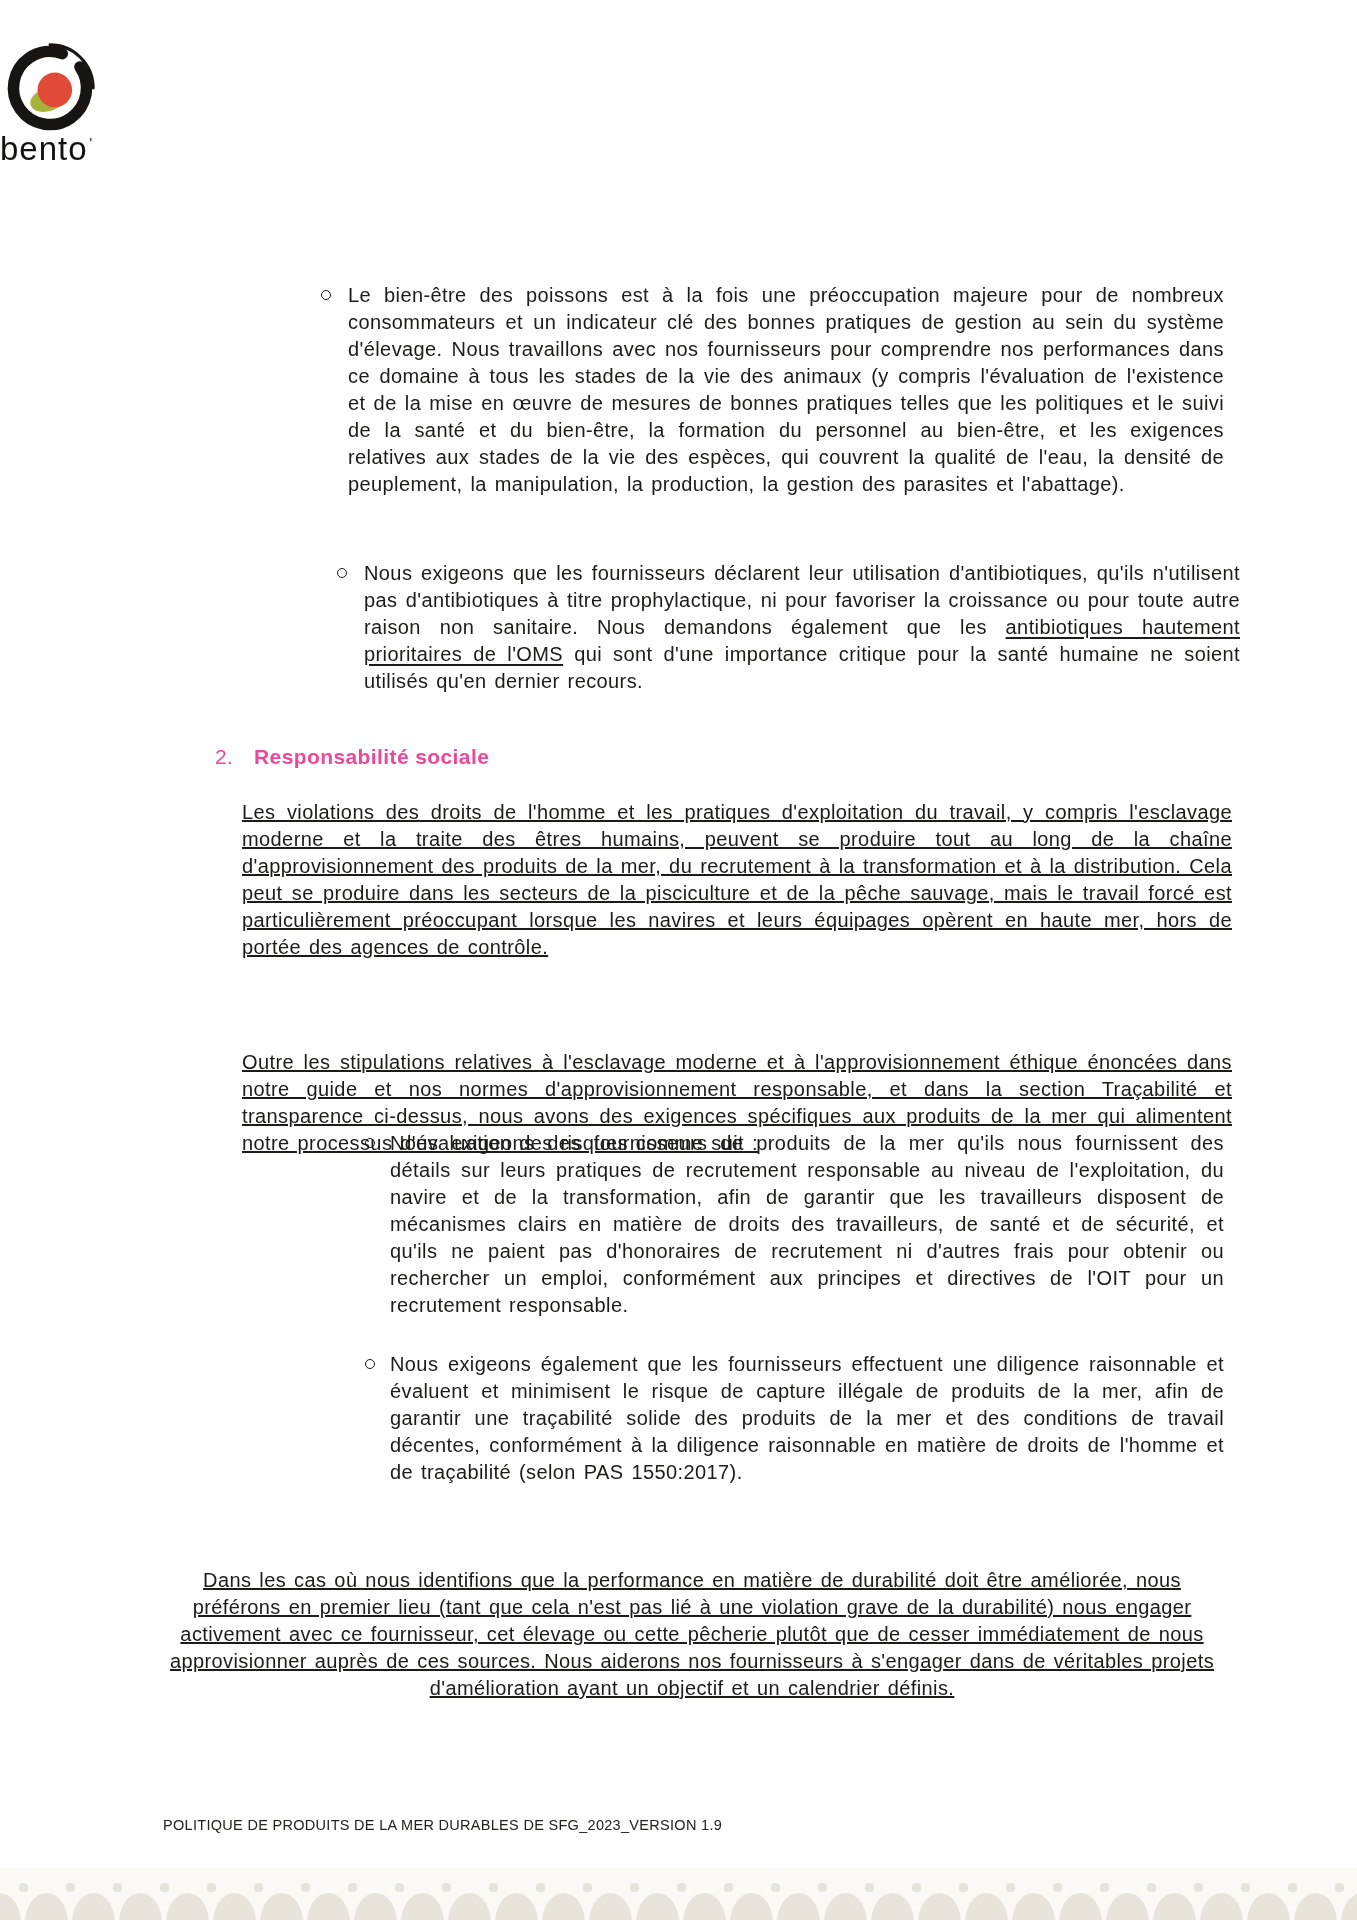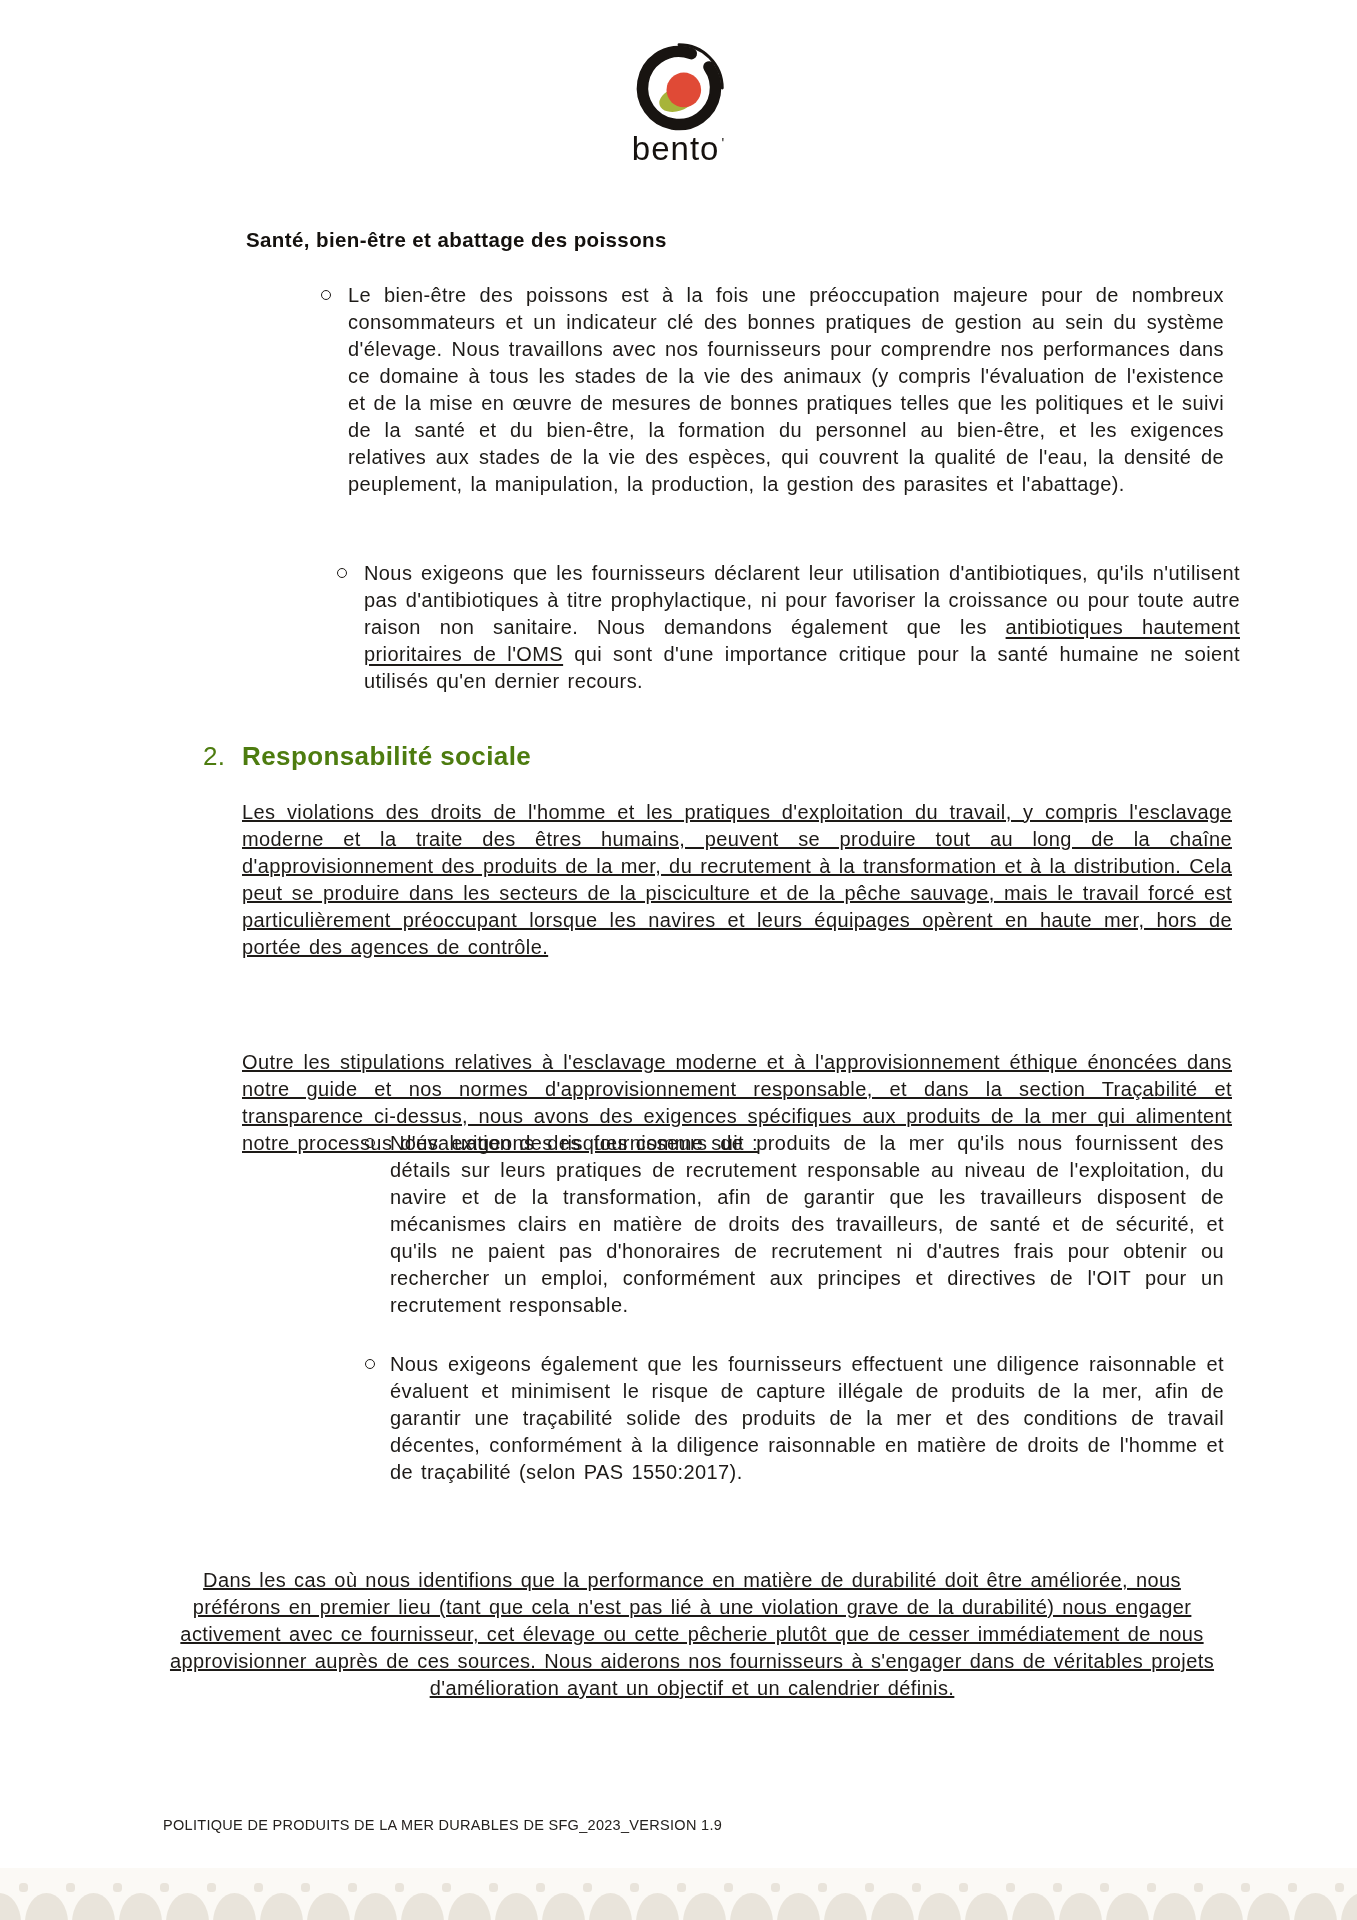--- a/index.html
+++ b/index.html
@@ -4,21 +4,21 @@
 <style>
   html,body{margin:0;padding:0;}
   body{
     width:1357px;height:1920px;background:#ffffff;position:relative;
     font-family:"Liberation Sans",sans-serif;color:#1d1a17;
     -webkit-font-smoothing:antialiased;overflow:hidden;
   }
   .page{position:absolute;inset:0;}
 
   
-  .logo{position:absolute;top:38px;left:0;right:0;display:flex;flex-direction:column;align-items:center;}
+  .logo{position:absolute;top:38px;left:0;right:0;display:flex;flex-direction:column;}
   .logo svg{display:block;}
   .brand{font-size:33px;letter-spacing:1px;color:#15110e;margin-top:-8px;font-weight:400;}
   .brand .tm{font-size:14px;vertical-align:12px;margin-left:2px;}
 
   
   .doc-text{font-size:20px;line-height:27px;letter-spacing:0.4px;word-spacing:2px;}
   .bold{font-weight:700;}
 
   .h-fish{position:absolute;left:246px;top:226px;margin:0;font-size:20.5px;line-height:27px;letter-spacing:0.4px;color:#14110e;}
   .bullet{position:absolute;text-align:justify;}
@@ -29,21 +29,21 @@
   }
   .b1{left:348px;top:282px;width:876px;}
   .b2{left:364px;top:560px;width:876px;}
   .b1 .marker,.b2 .marker{left:-27px;}
   .b3{left:390px;top:1130px;width:834px;}
   .b4{left:390px;top:1351px;width:834px;}
   .b3 .marker,.b4 .marker{left:-25px;}
 
   .oms-link{color:#1d1a17;text-decoration:underline;text-underline-offset:3px;cursor:pointer;}
 
-  .h2row{position:absolute;left:203px;top:743px;font-size:26px;line-height:27px;letter-spacing:0.4px;color:#4d7c0f;}
+  .h2row{position:absolute;left:215px;top:743px;font-size:21px;line-height:27px;letter-spacing:0.4px;color:#ec4899;}
   .h2row .num{display:inline-block;width:39px;font-weight:400;}
   .h2row .ttl{font-weight:700;}
 
   .para{position:absolute;margin:0;text-align:justify;text-decoration:underline;}
   .p1{left:242px;top:799px;width:990px;}
   .p2{left:242px;top:1001px;width:990px;margin-top:48px;}
 
   .h-imp{position:absolute;left:163px;top:1539px;margin:0;font-size:20.5px;line-height:27px;letter-spacing:0.4px;color:#14110e;}
   .p-imp{left:163px;top:1567px;width:1058px;text-align:center;}
 
@@ -64,21 +64,20 @@
   <header class="logo">
     <svg width="100" height="100" viewBox="0 0 104 100" aria-hidden="true">
       <ellipse cx="50" cy="62" rx="19" ry="12" fill="#a7b43a" transform="rotate(-18 50 62)"></ellipse>
       <circle cx="57" cy="52" r="18" fill="#e04a36"></circle>
       <circle cx="52" cy="50" r="38" fill="none" stroke="#181411" stroke-width="12" stroke-linecap="round" stroke-dasharray="215 24" transform="rotate(-35 52 50)"></circle>
       <path d="M 52 5 A 45 45 0 0 1 97 50" stroke="#181411" stroke-width="3" fill="none" stroke-linecap="round"></path>
     </svg>
     <div class="brand"><span>bento</span><span class="tm">'</span></div>
   </header>
 
-  <h2 class="h-fish bold">Santé, bien-être et abattage des poissons</h2>
 
   <div class="bullet doc-text b1">
     <span class="marker"></span>
     <p>Le bien-être des poissons est à la fois une préoccupation majeure pour de nombreux consommateurs et un indicateur clé des bonnes pratiques de gestion au sein du système d'élevage. Nous travaillons avec nos fournisseurs pour comprendre nos performances dans ce domaine à tous les stades de la vie des animaux (y compris l'évaluation de l'existence et de la mise en œuvre de mesures de bonnes pratiques telles que les politiques et le suivi de la santé et du bien-être, la formation du personnel au bien-être, et les exigences relatives aux stades de la vie des espèces, qui couvrent la qualité de l'eau, la densité de peuplement, la manipulation, la production, la gestion des parasites et l'abattage).</p>
   </div>
 
   <div class="bullet doc-text b2">
     <span class="marker"></span>
     <p><span>Nous exigeons que les fournisseurs déclarent leur utilisation d'antibiotiques, qu'ils n'utilisent pas d'antibiotiques à titre prophylactique, ni pour favoriser la croissance ou pour toute autre raison non sanitaire. Nous demandons également que les </span><a class="oms-link">antibiotiques hautement prioritaires de l'OMS</a><span> qui sont d'une importance critique pour la santé humaine ne soient utilisés qu'en dernier recours.</span></p>
   </div>

